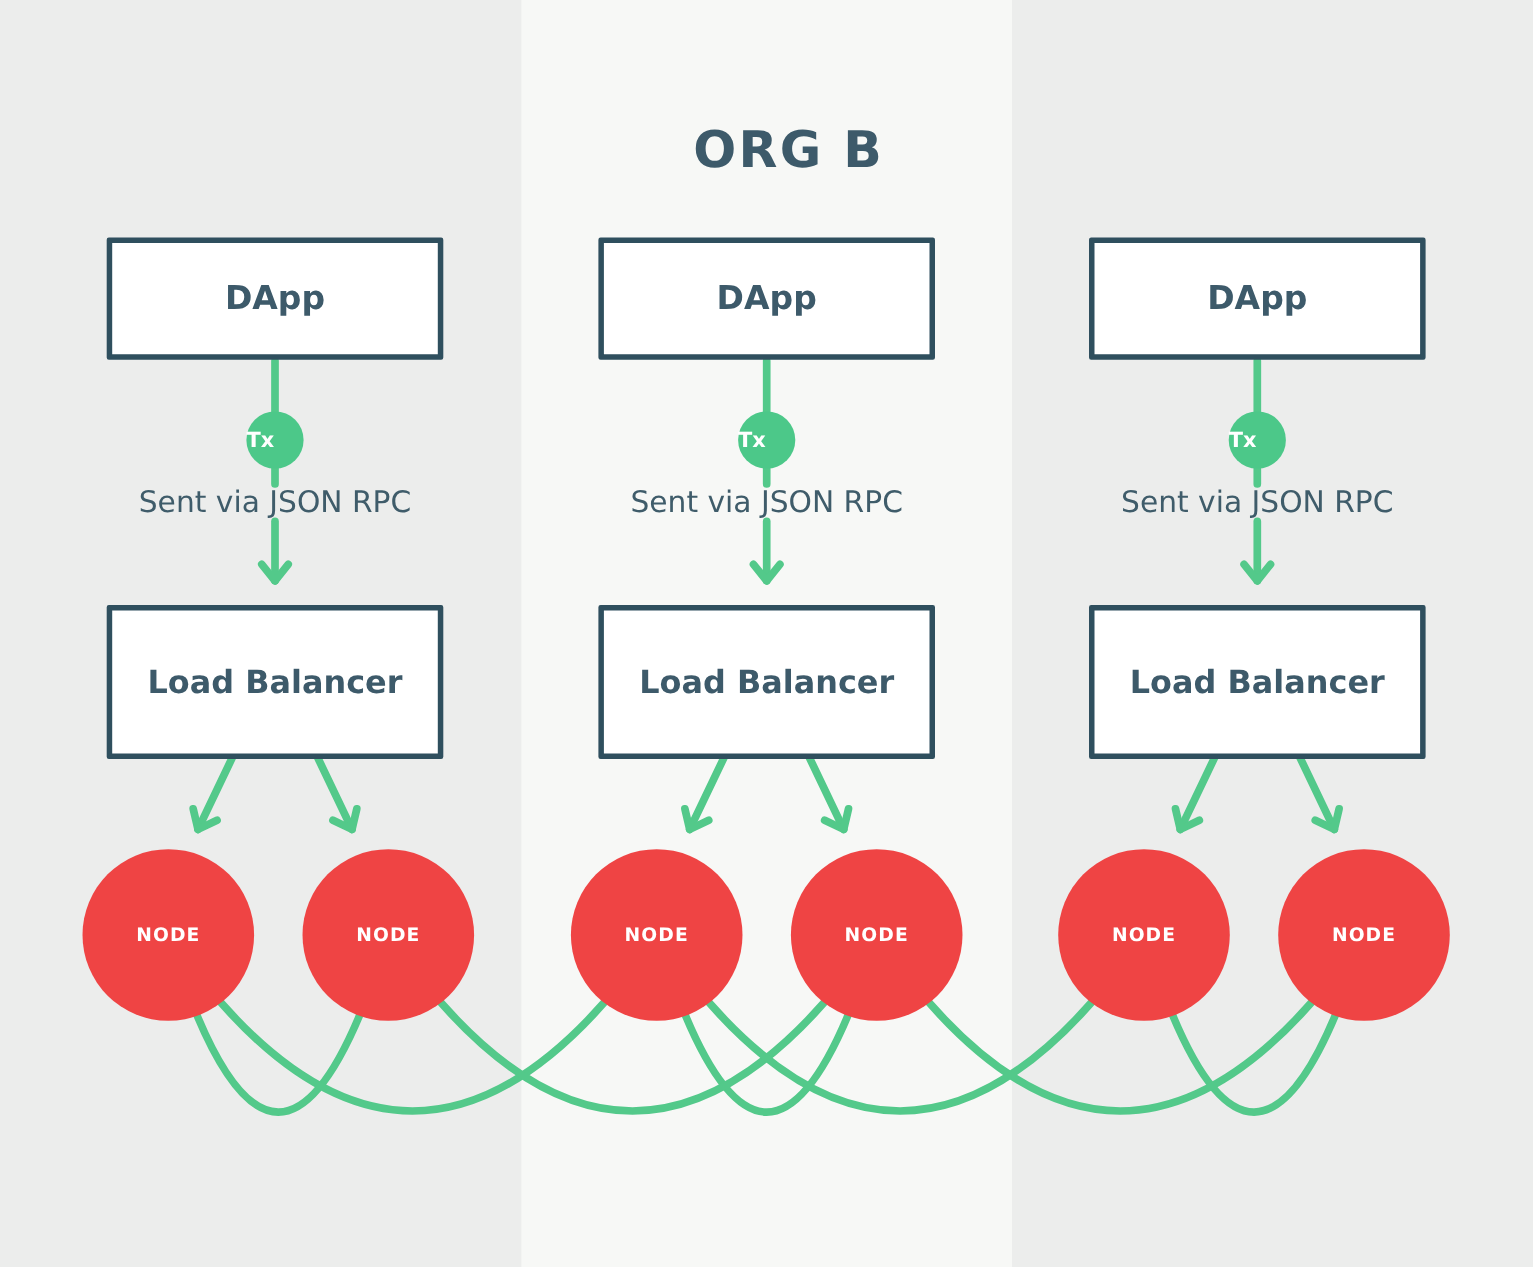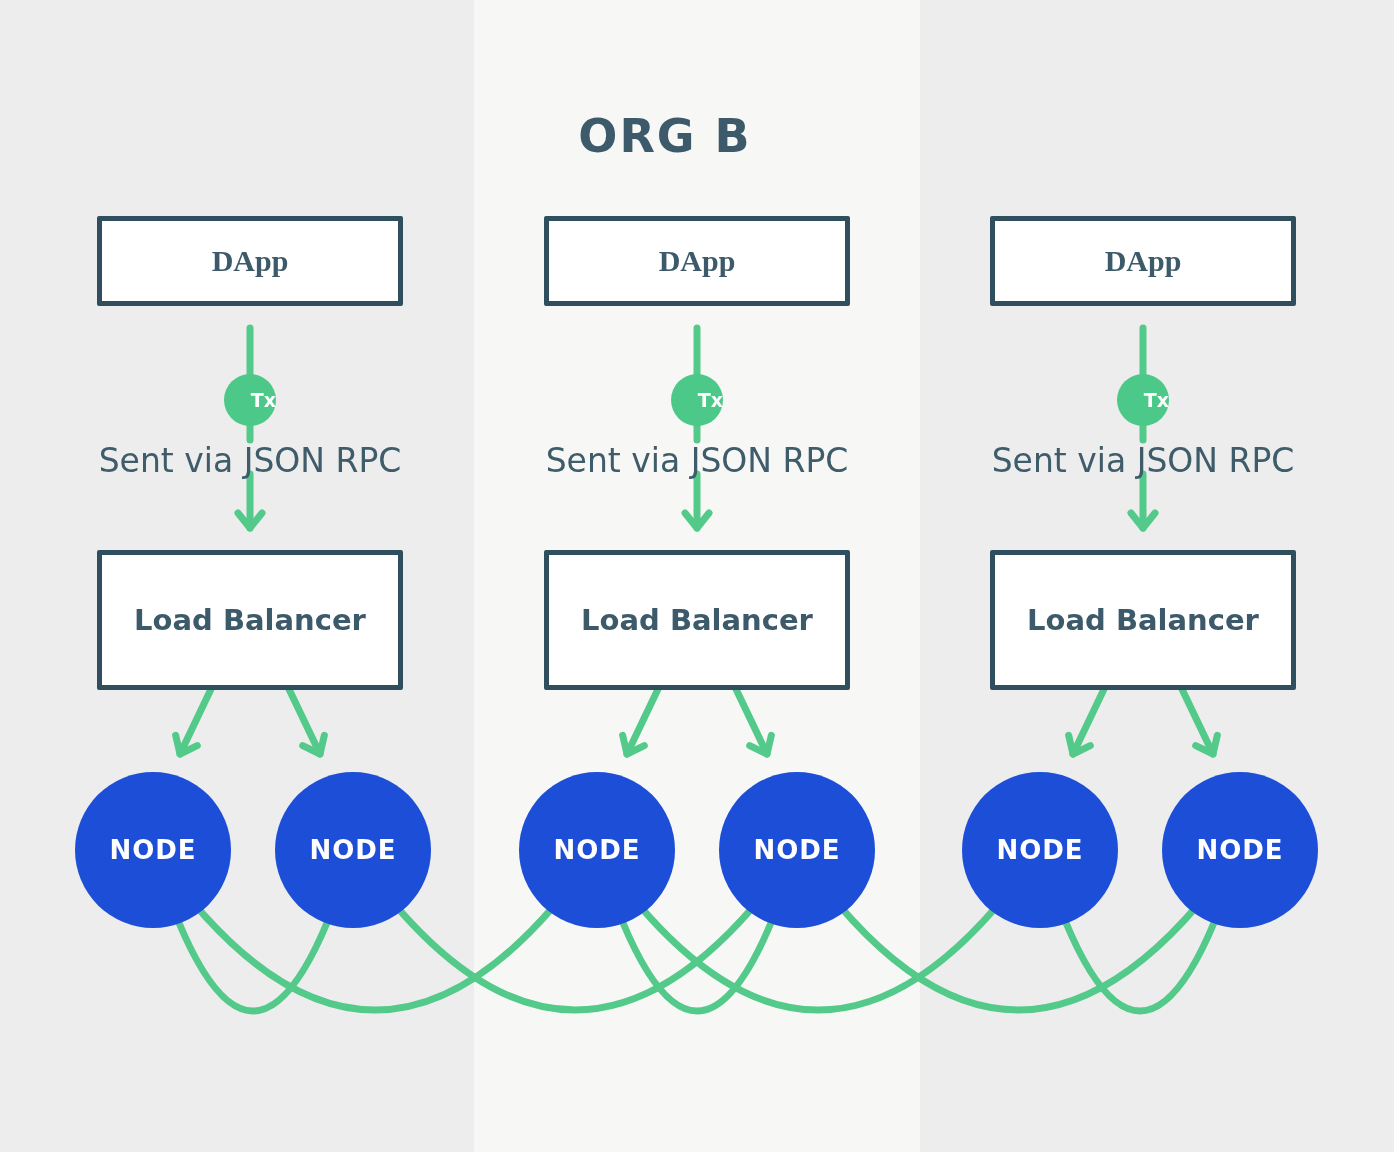--- a/index.html
+++ b/index.html
@@ -17,34 +17,34 @@
     position:absolute;top:108px;width:306px;height:56px;line-height:56px;
     text-align:center;font-size:46px;font-weight:bold;letter-spacing:2px;
     color:#3d5a6a;z-index:2;
   }
   .box{
     position:absolute;width:306px;box-sizing:border-box;
     background:#ffffff;border:5px solid #2f4f5e;border-radius:2px;
     display:flex;align-items:center;justify-content:center;
     color:#3d5a6a;font-weight:bold;z-index:2;
   }
-  .box.dapp{top:216px;height:90px;font-size:30px;font-family:Liberation Serif, serif;}
+  .box.dapp{top:216px;height:111px;font-size:30px;}
   .box.lb{top:550px;height:140px;font-size:29px;}
   .tx-badge{
     position:absolute;top:374px;width:52px;height:52px;border-radius:50%;
     background:#4cc889;color:#ffffff;font-size:19px;font-weight:bold;
-    display:flex;align-items:center;justify-content:flex-end;z-index:2;
+    display:flex;align-items:center;justify-content:flex-start;z-index:2;
   }
   .rpc-label{
     position:absolute;top:441px;width:306px;text-align:center;
-    font-size:33px;color:#3f5c6a;z-index:2;
+    font-size:27px;color:#3f5c6a;z-index:2;
   }
   .node{
     position:absolute;top:772px;width:156px;height:156px;border-radius:50%;
-    background:#1d4ed8;color:#ffffff;font-size:26px;font-weight:bold;
+    background:#ef4444;color:#ffffff;font-size:17px;font-weight:bold;
     letter-spacing:1px;display:flex;align-items:center;justify-content:center;
     z-index:2;
   }
 </style>
 </head>
 <body>
 
 <div class="canvas">
 
   <div class="band band-inner"></div>
@@ -93,21 +93,21 @@
   <div class="box lb" style="left:97px">
     <span>Load Balancer</span>
   </div>
   <div class="node" style="left:75px">
     <span>NODE</span>
   </div>
   <div class="node" style="left:275px">
     <span>NODE</span>
   </div>
 
-  <div class="org-title" style="left:512px">ORG B</div>
+  <div class="org-title" style="left:564px">ORG B</div>
   <div class="box dapp" style="left:544px">
     <span>DApp</span>
   </div>
   <div class="tx-badge" style="left:671px">
     <span>Tx</span>
   </div>
   <div class="rpc-label" style="left:544px">Sent via JSON RPC</div>
   <div class="box lb" style="left:544px">
     <span>Load Balancer</span>
   </div>

